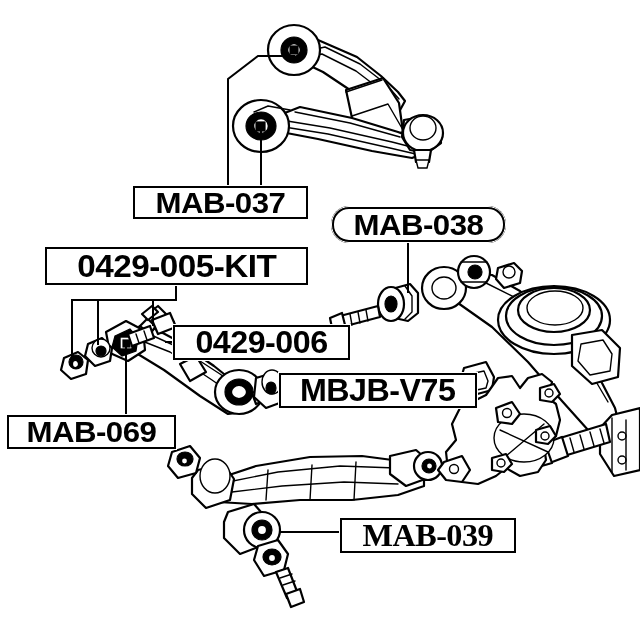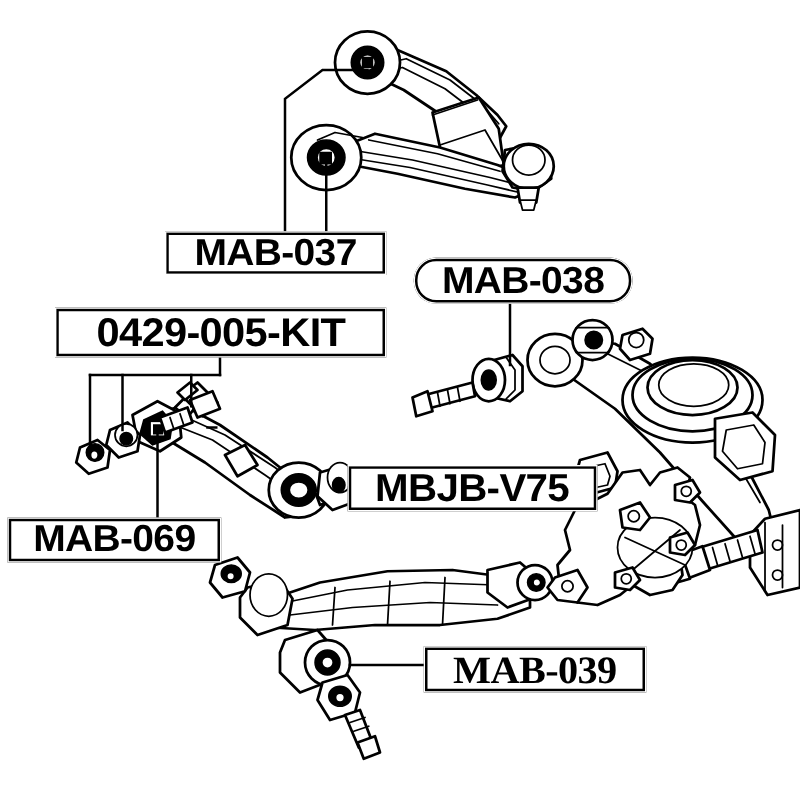--- a/index.html
+++ b/index.html
@@ -263,20 +263,23 @@
   </div>
 
   <div class="label-box" style="left:332px;top:207px;width:173px;height:35px;font-size:30px;border-radius:17px;">
     <span>MAB-038</span>
   </div>
 
   <div class="label-box" style="left:45px;top:247px;width:263px;height:38px;font-size:32px;">
     <span>0429-005-KIT</span>
   </div>
 
+  <div class="label-box" style="left:173px;top:325px;width:177px;height:35px;font-size:31px;">
+    <span>0429-006</span>
+  </div>
 
   <div class="label-box" style="left:279px;top:373px;width:198px;height:35px;font-size:31px;align-items:flex-end;">
     <span>MBJB-V75</span>
   </div>
 
   <div class="label-box" style="left:7px;top:415px;width:169px;height:34px;font-size:30px;align-items:center;">
     <span>MAB-069</span>
   </div>
 
   <div class="label-box" style="left:340px;top:518px;width:176px;height:35px;font-size:31px;font-family:Liberation Serif, serif;">

